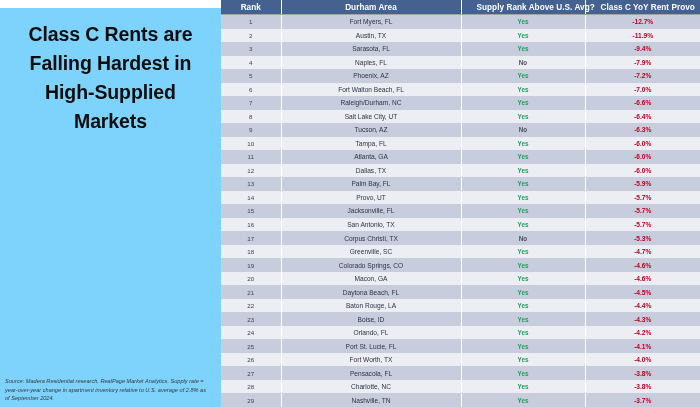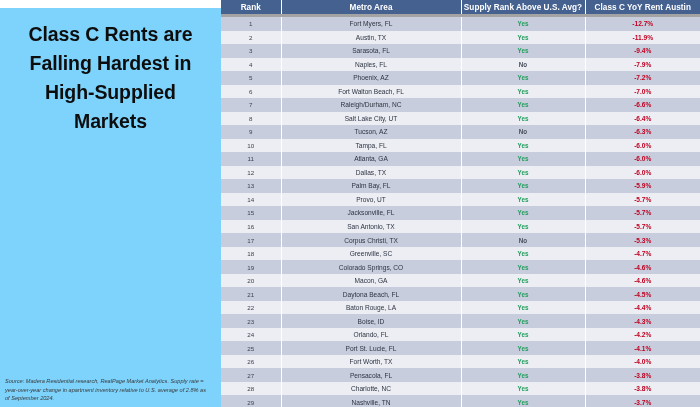--- a/index.html
+++ b/index.html
@@ -76,25 +76,25 @@
   table.rent-table col.c-metro { width: 180px; }
   table.rent-table col.c-supply{ width: 124px; }
   table.rent-table col.c-chg   { width: 115px; }
 
   thead th {
     background: #44618f;
     color: #ffffff;
     font-size: 8.2px;
     font-weight: bold;
     height: 14px;
-    padding: 0 2px;
+    padding: 0 15px;
     text-align: center;
     vertical-align: middle;
     border-right: 1px solid #ffffff;
-    border-bottom: 3px solid #a3a3a3;
+    border-bottom: 1px solid #a3a3a3;
     letter-spacing: 0.05px;
     white-space: nowrap;
   }
   thead th:last-child { border-right: none; }
 
   tbody td {
     height: 13.52px;
     font-size: 6.4px;
     text-align: center;
     vertical-align: middle;
@@ -130,23 +130,23 @@
     <table class="rent-table">
       <colgroup>
         <col class="c-rank">
           <col class="c-metro">
           <col class="c-supply">
           <col class="c-chg">
       </colgroup>
       <thead>
         <tr>
           <th>Rank</th>
-          <th>Metro Area</th>
+          <th>Durham Area</th>
           <th>Supply Rank Above U.S. Avg?</th>
-          <th>Class C YoY Rent Austin</th>
+          <th>Class C YoY Rent Provo</th>
         </tr>
       </thead>
       <tbody id="table-body">
           <tr class="odd">
             <td class="rank">1</td>
             <td class="metro">Fort Myers, FL</td>
             <td class="supply yes">Yes</td>
             <td class="change">-12.7%</td>
           </tr>
           <tr class="even">

